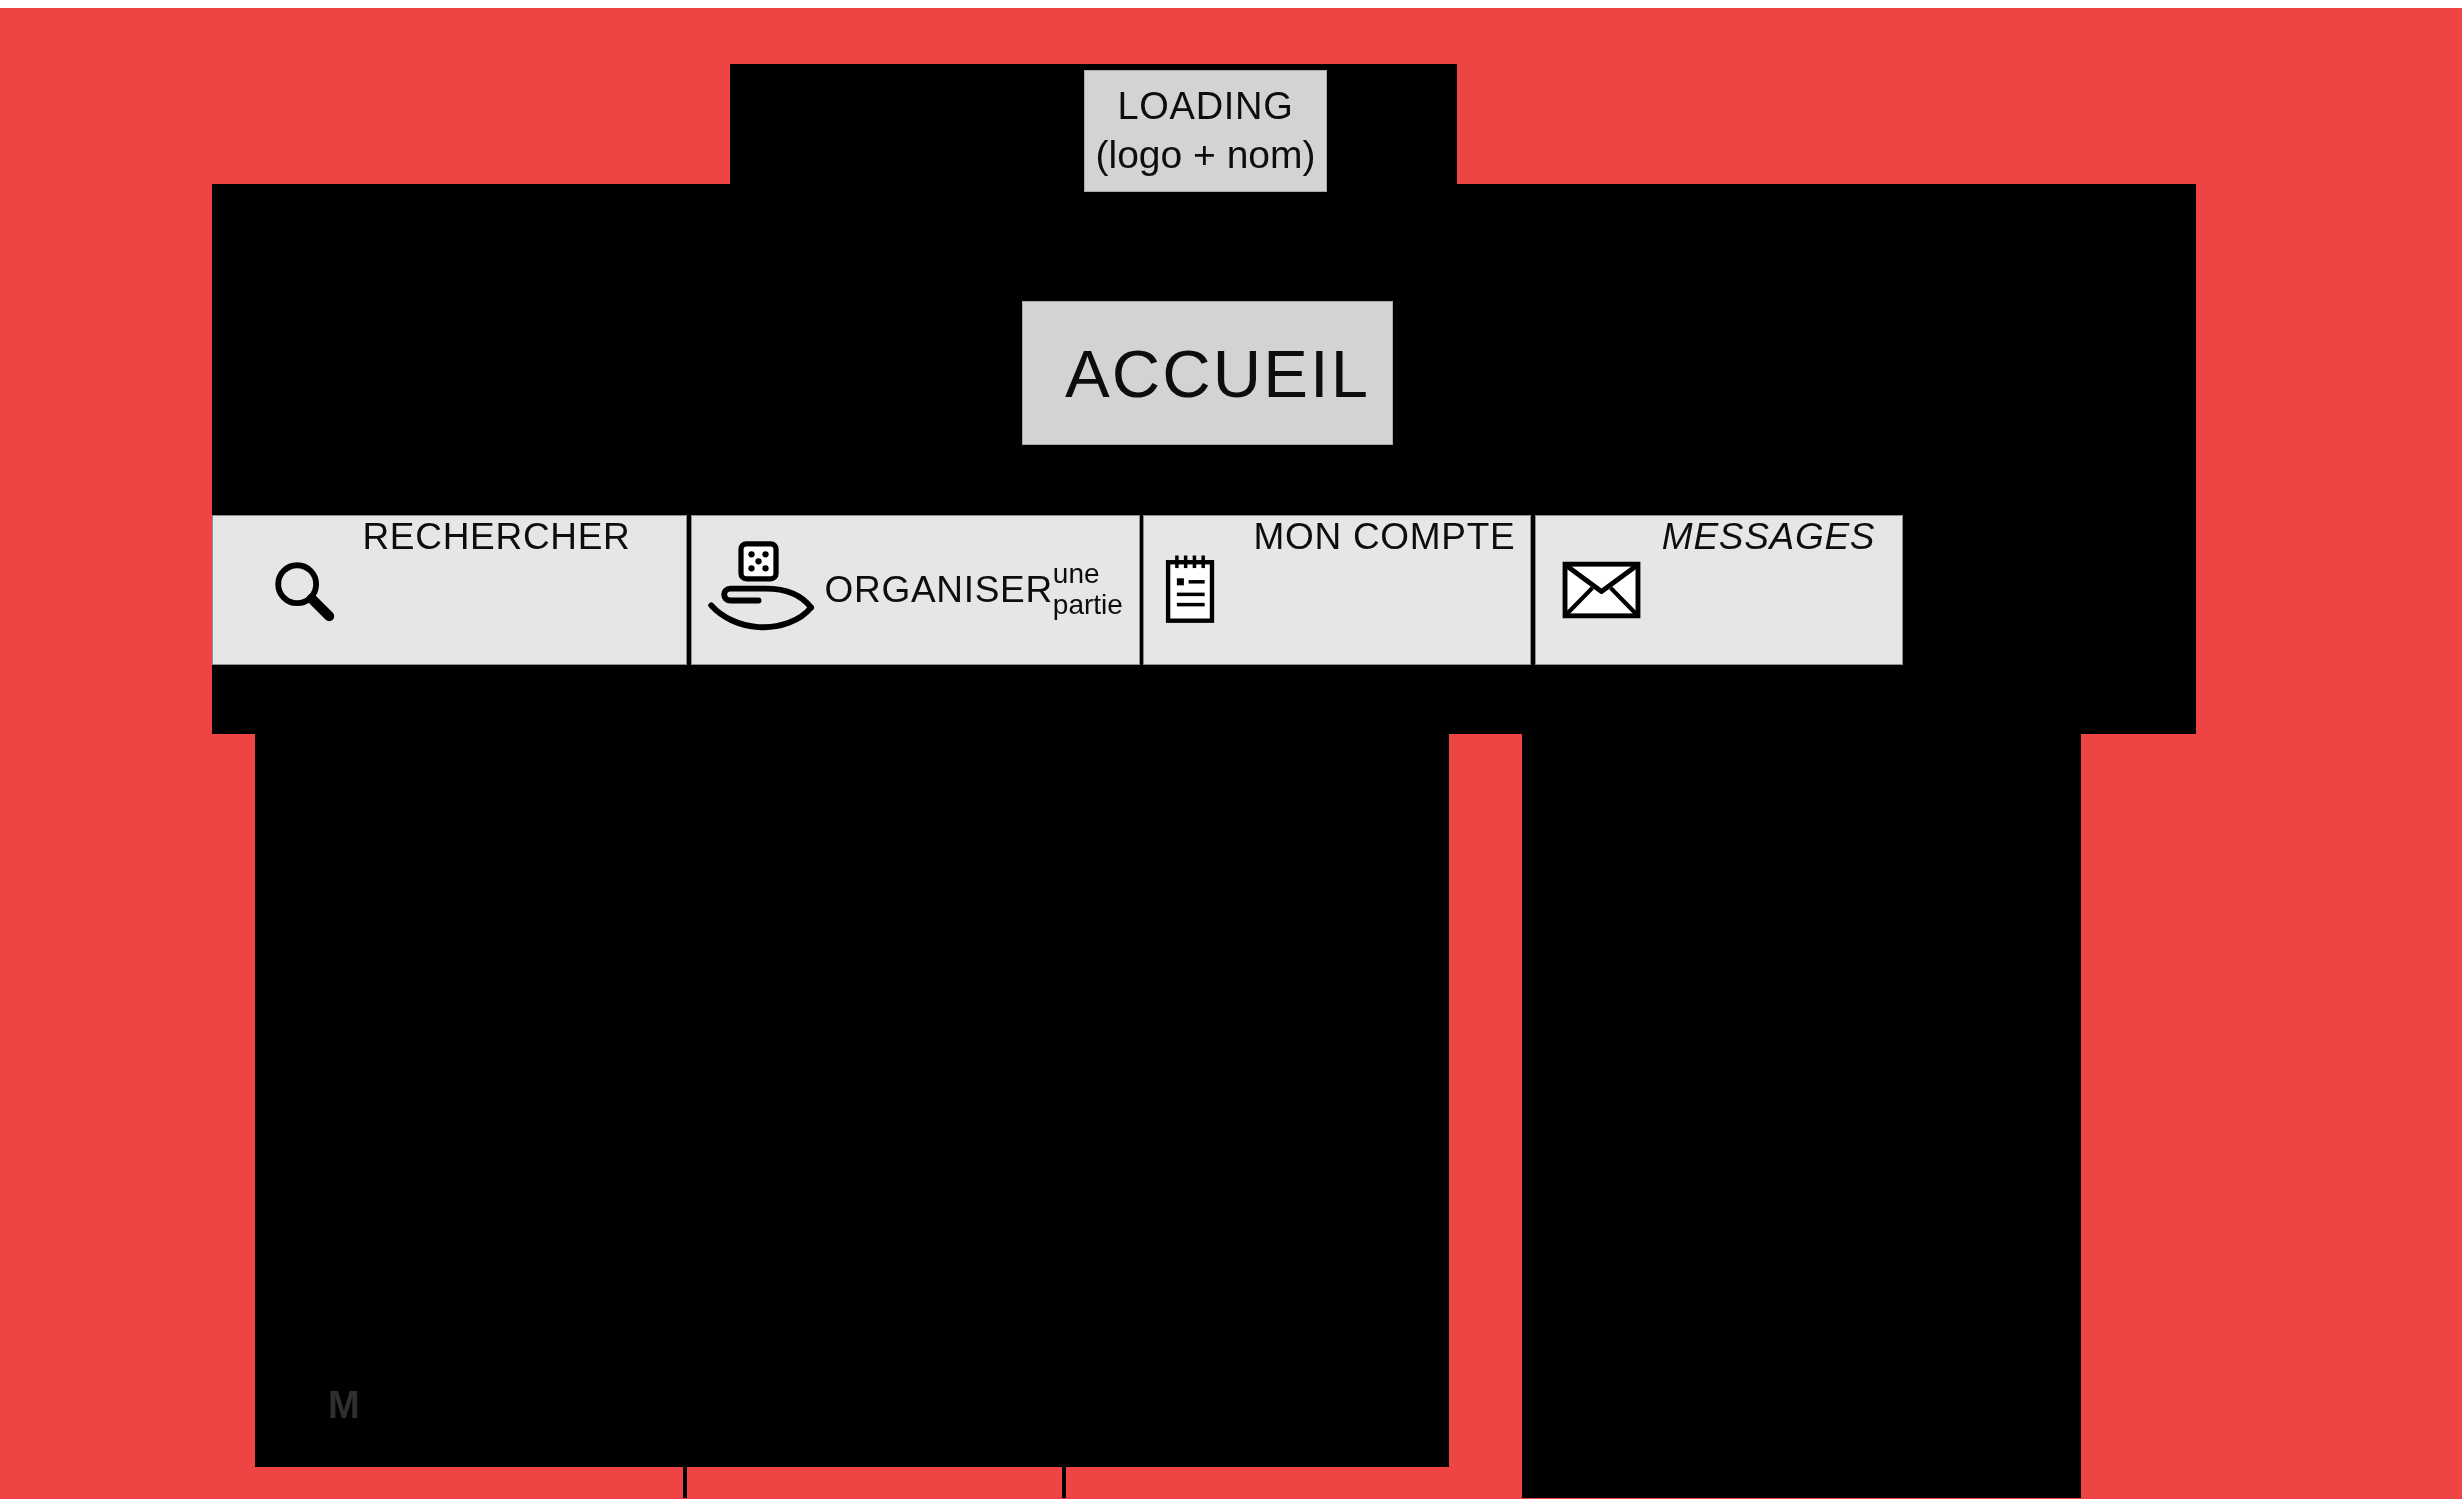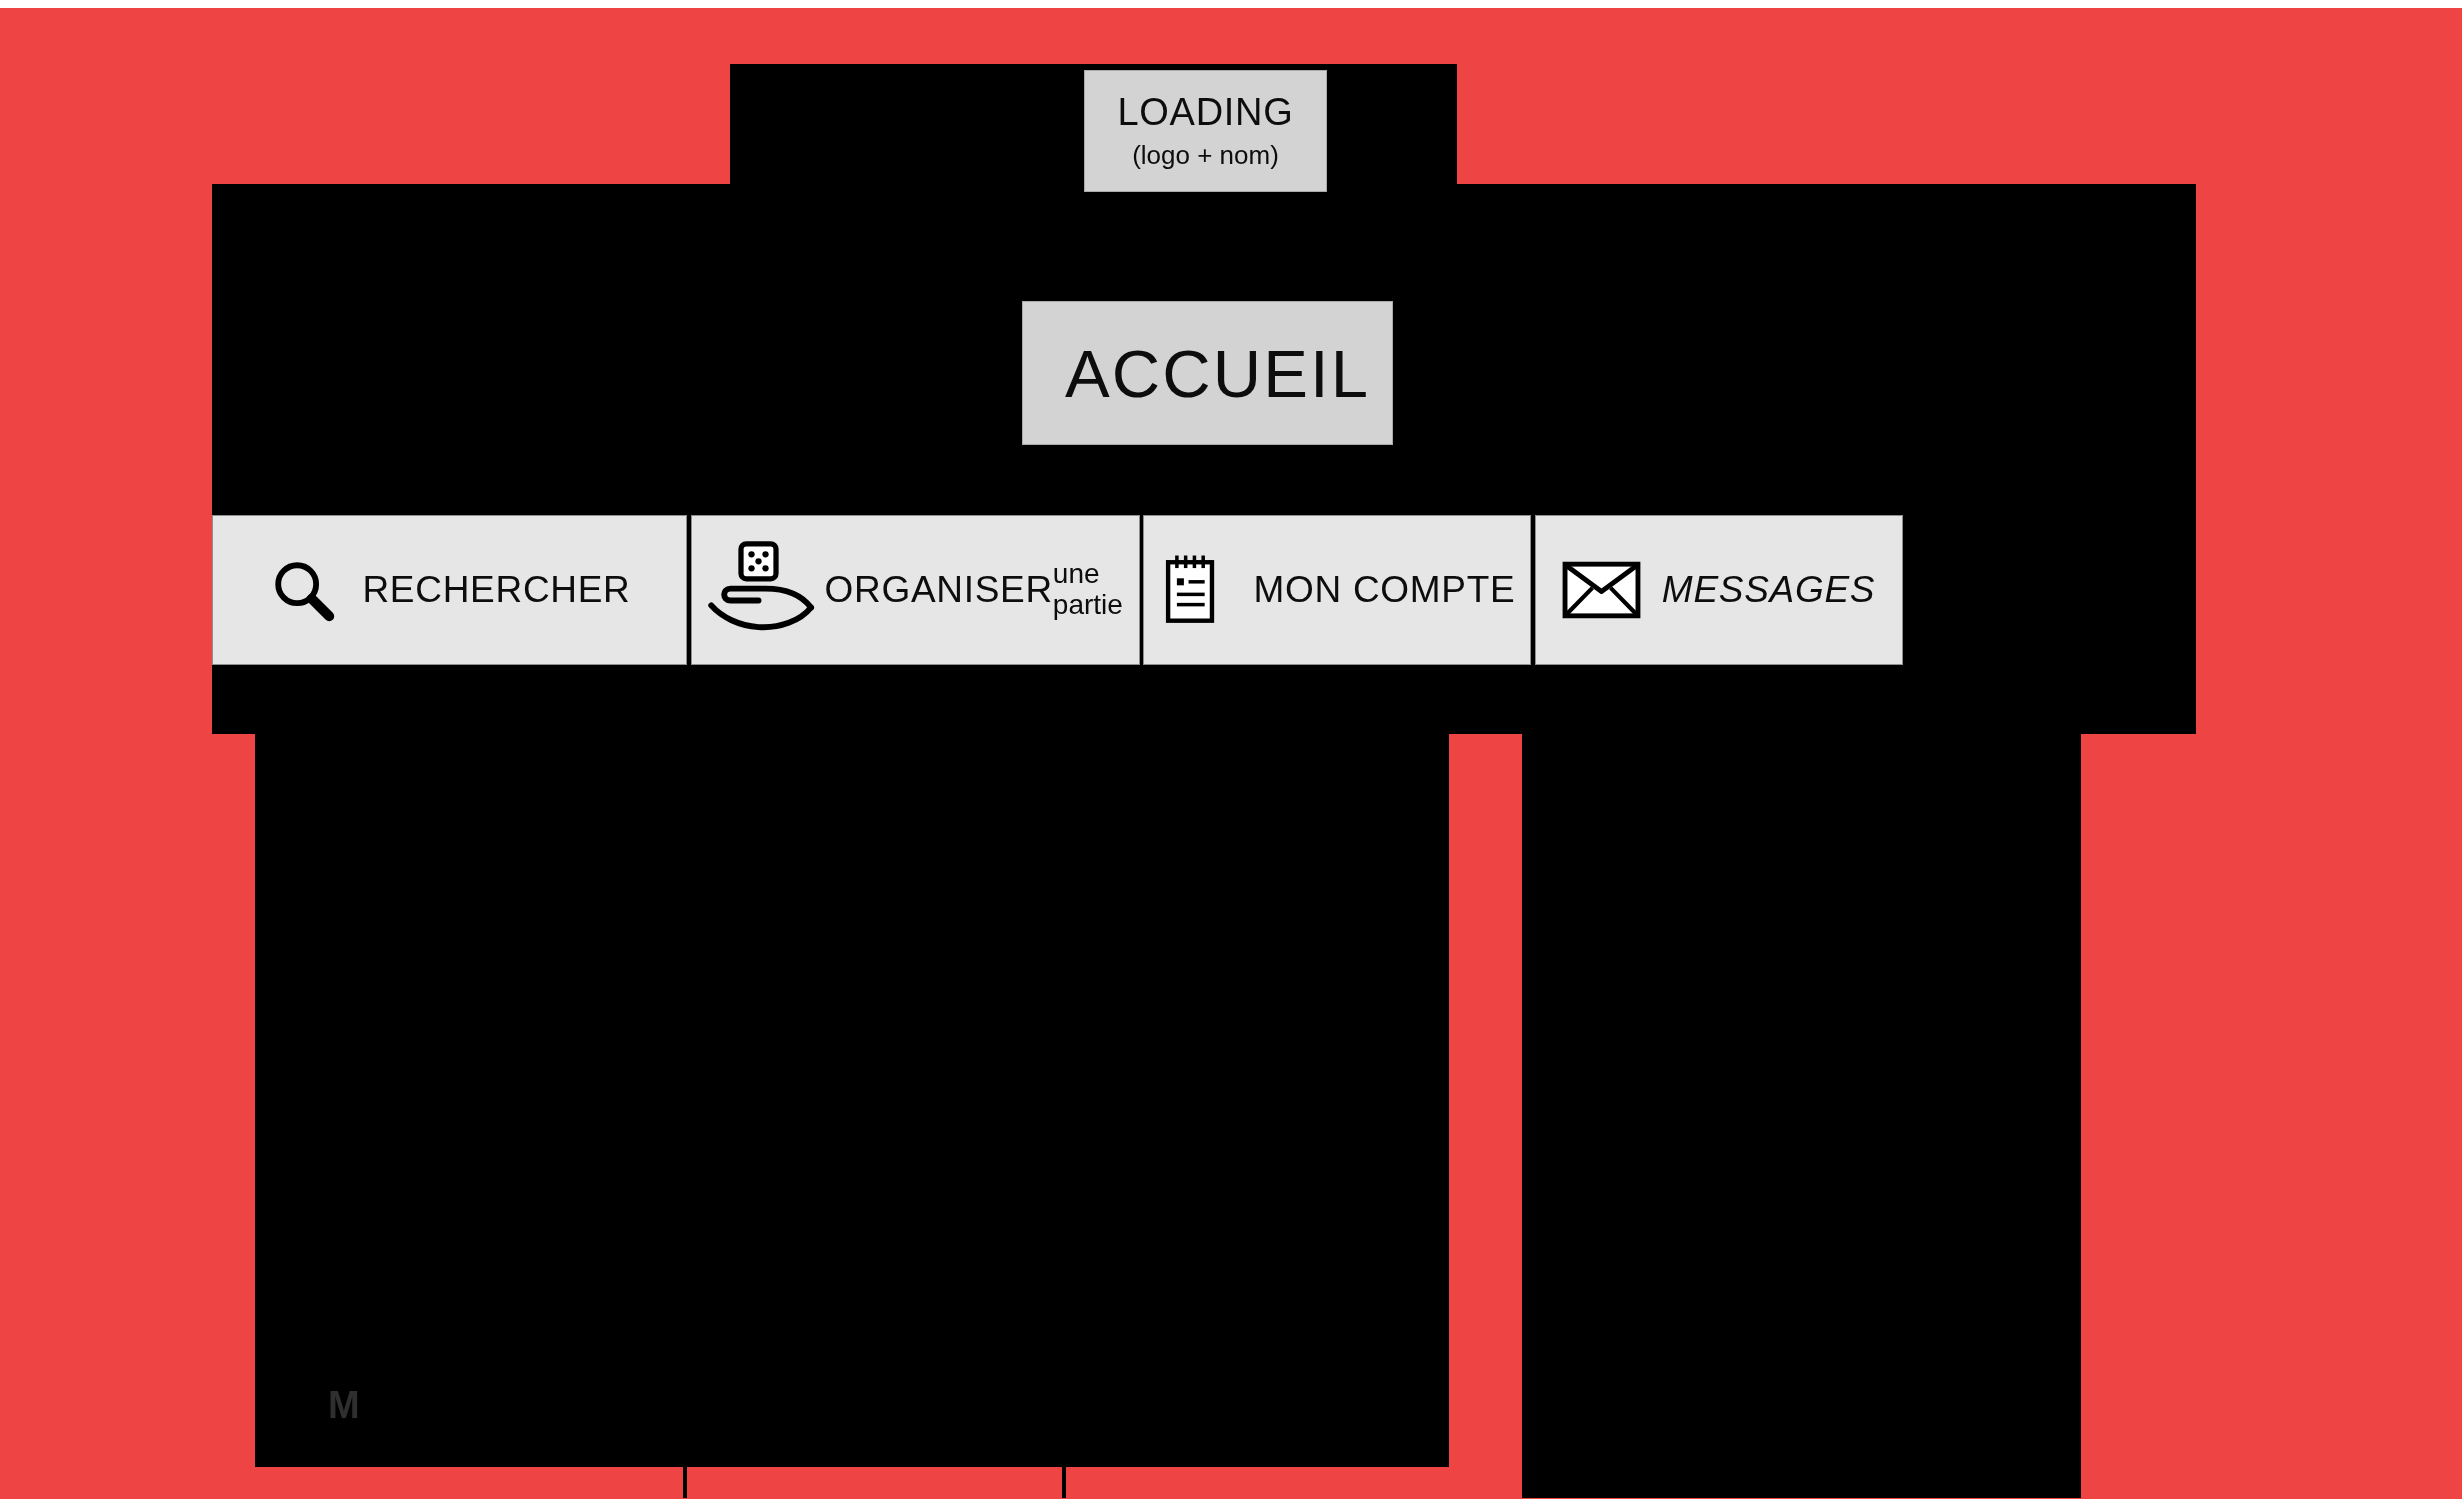--- a/index.html
+++ b/index.html
@@ -25,40 +25,40 @@
   .loading-box {
     position: absolute;
     left: 1084px; top: 62px; width: 243px; height: 122px;
     background: #d3d3d3;
     border: 0.7px solid #aaaaaa;
     display: flex; flex-direction: column;
     align-items: center; justify-content: center;
     gap: 5.6px;
   }
   .loading-title { font-size: 38px; letter-spacing: 0.7px; }
-  .loading-sub   { font-size: 26px; }
+  .loading-sub   { font-size: 39px; }
 
   .accueil-box {
     position: absolute;
     left: 1022px; top: 293px; width: 371px; height: 144px;
     background: #d3d3d3;
     border: 0.7px solid #aaaaaa;
     display: flex; align-items: center; justify-content: center;
     font-size: 67px; letter-spacing: 2.1px; padding-left: 20px;
   }
 
   .navbar {
     position: absolute;
     left: 212px; top: 507px; height: 150px;
     display: flex; gap: 3.5px;
   }
   .nav-item {
     background: #e6e6e6;
     border: 1.4px solid #8f8f8f;
-    display: flex; align-items: center; justify-content: center;
+    display: flex; justify-content: center;
     gap: 24px;
     cursor: pointer;
   }
   .nav-item.w1 { width: 475px; }
   .nav-item.w2 { width: 378px; gap: 9.8px; }
   .nav-item.w3 { width: 449px; gap: 7px; }
   .nav-item.w4 { width: 388px; gap: 30px; }
   .nav-item.w5 { width: 368px; gap: 21px; font-style: italic; }
 
   .nav-label { font-size: 37px; letter-spacing: 0.7px; white-space: nowrap; }

